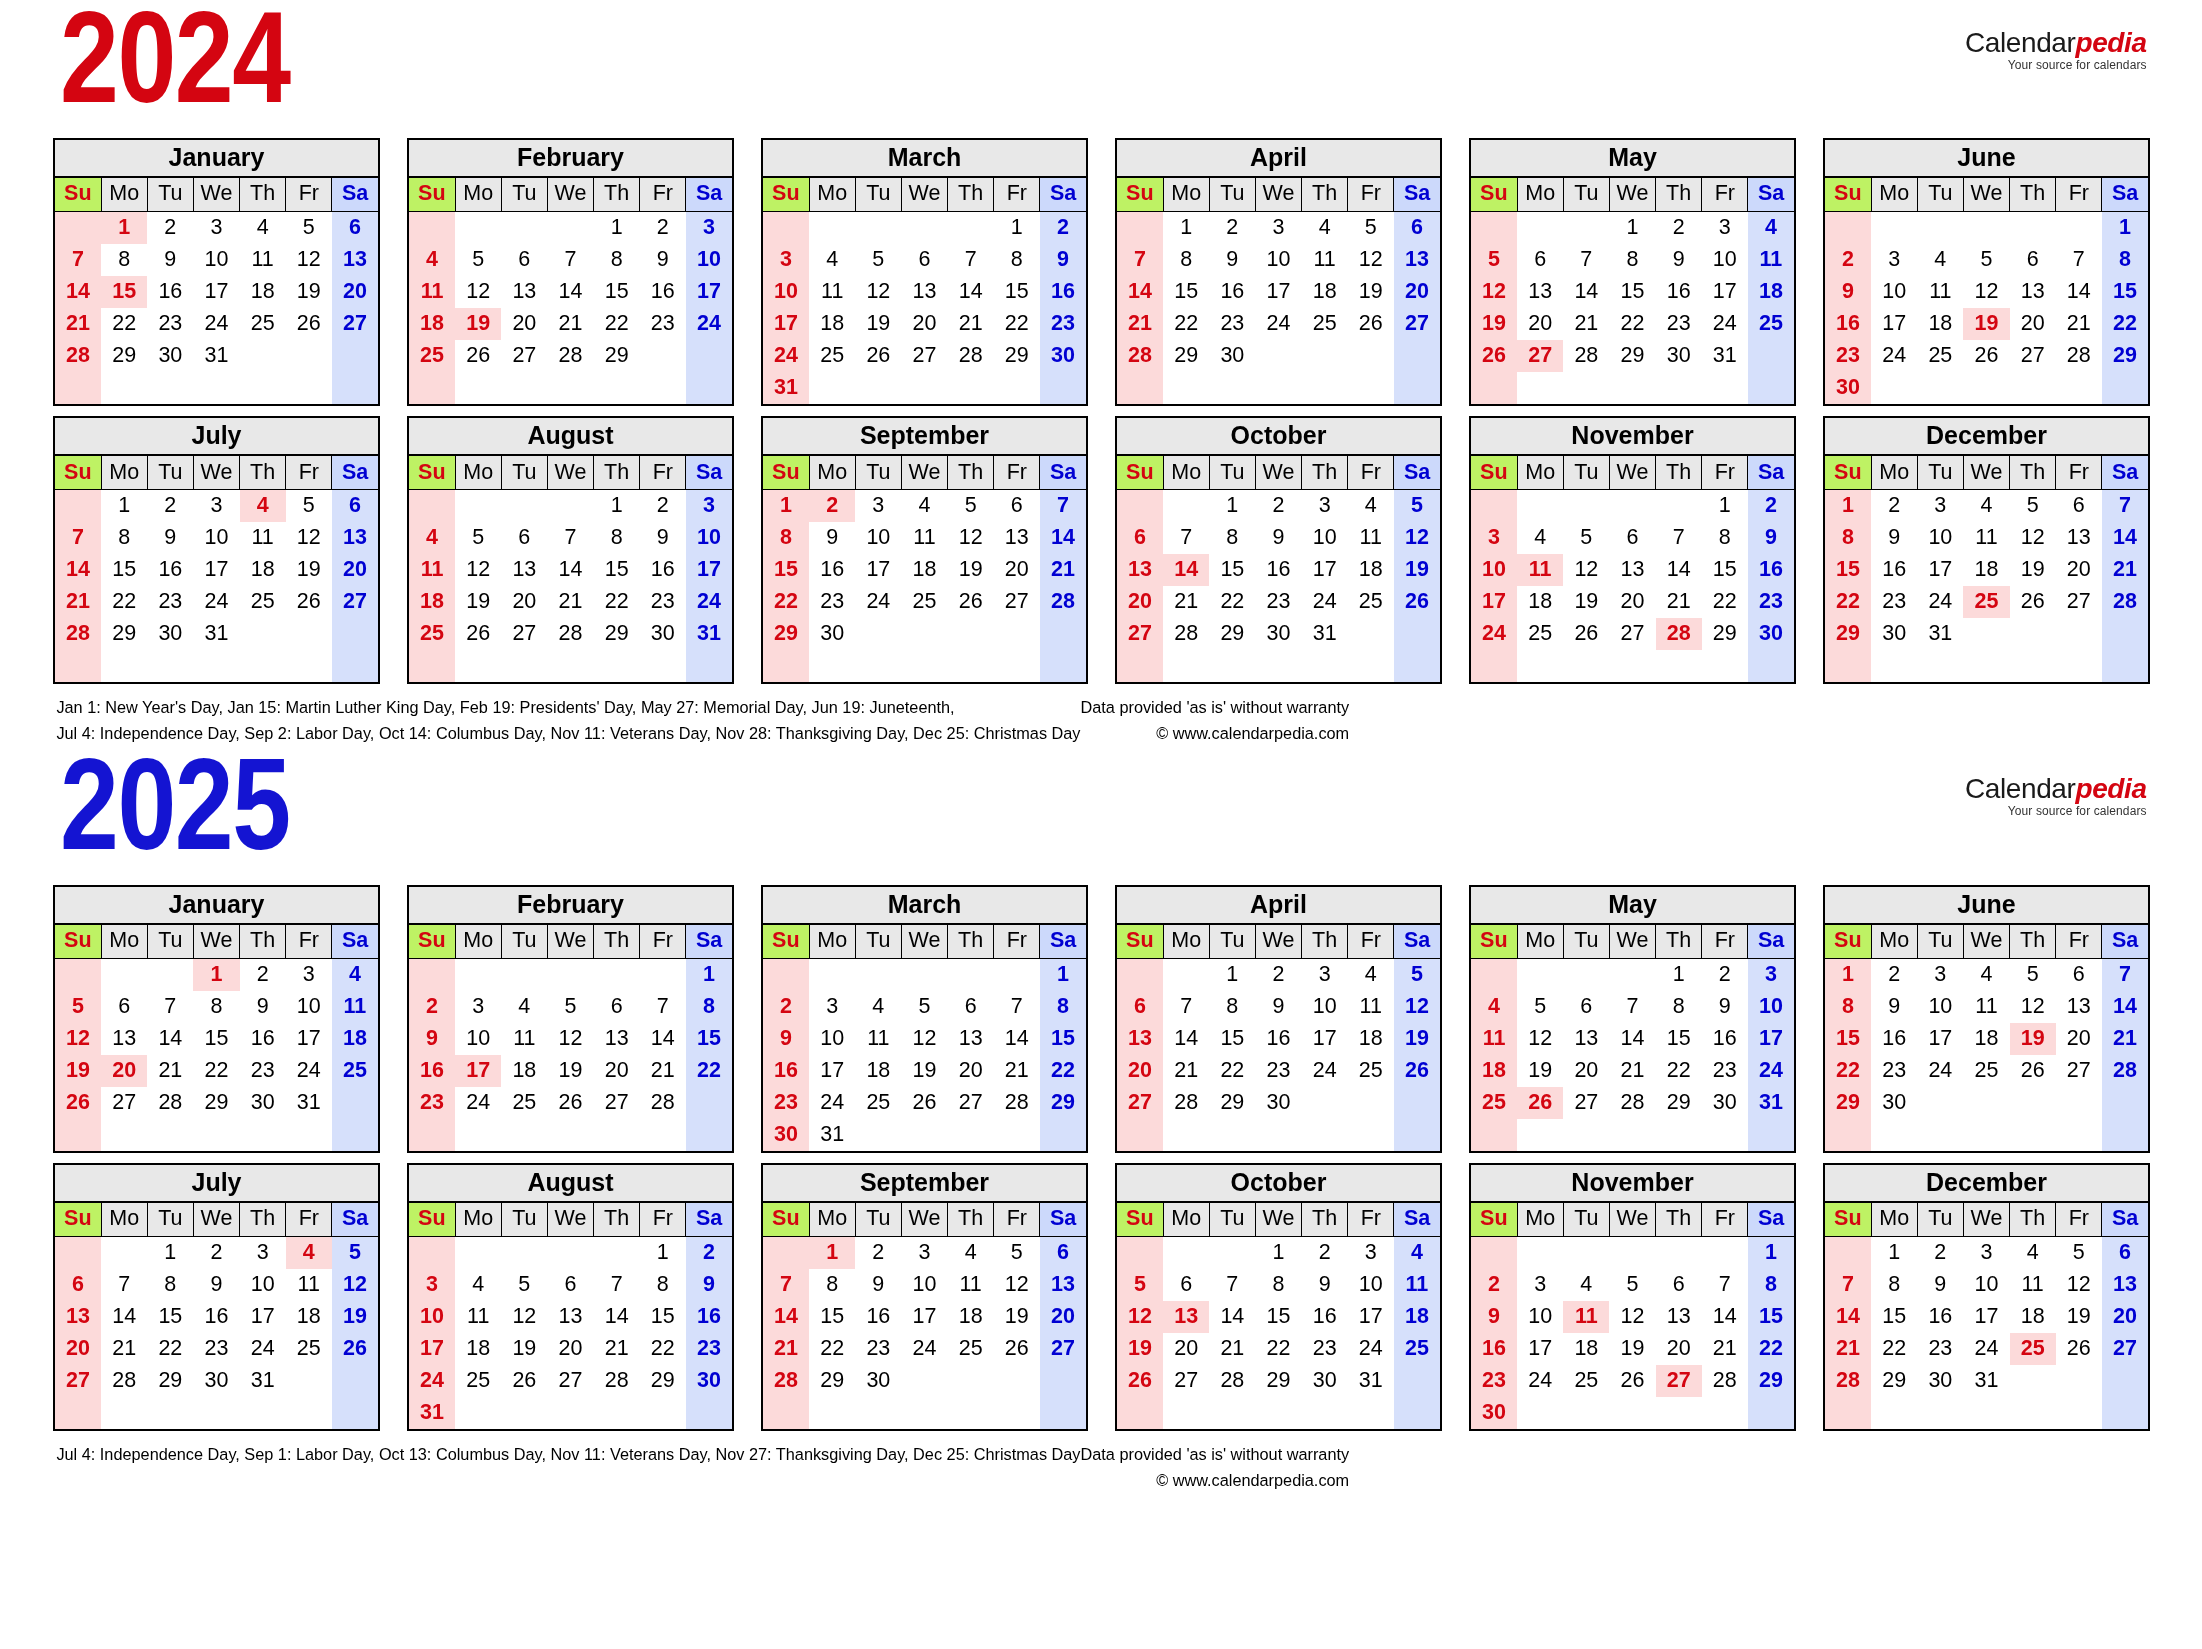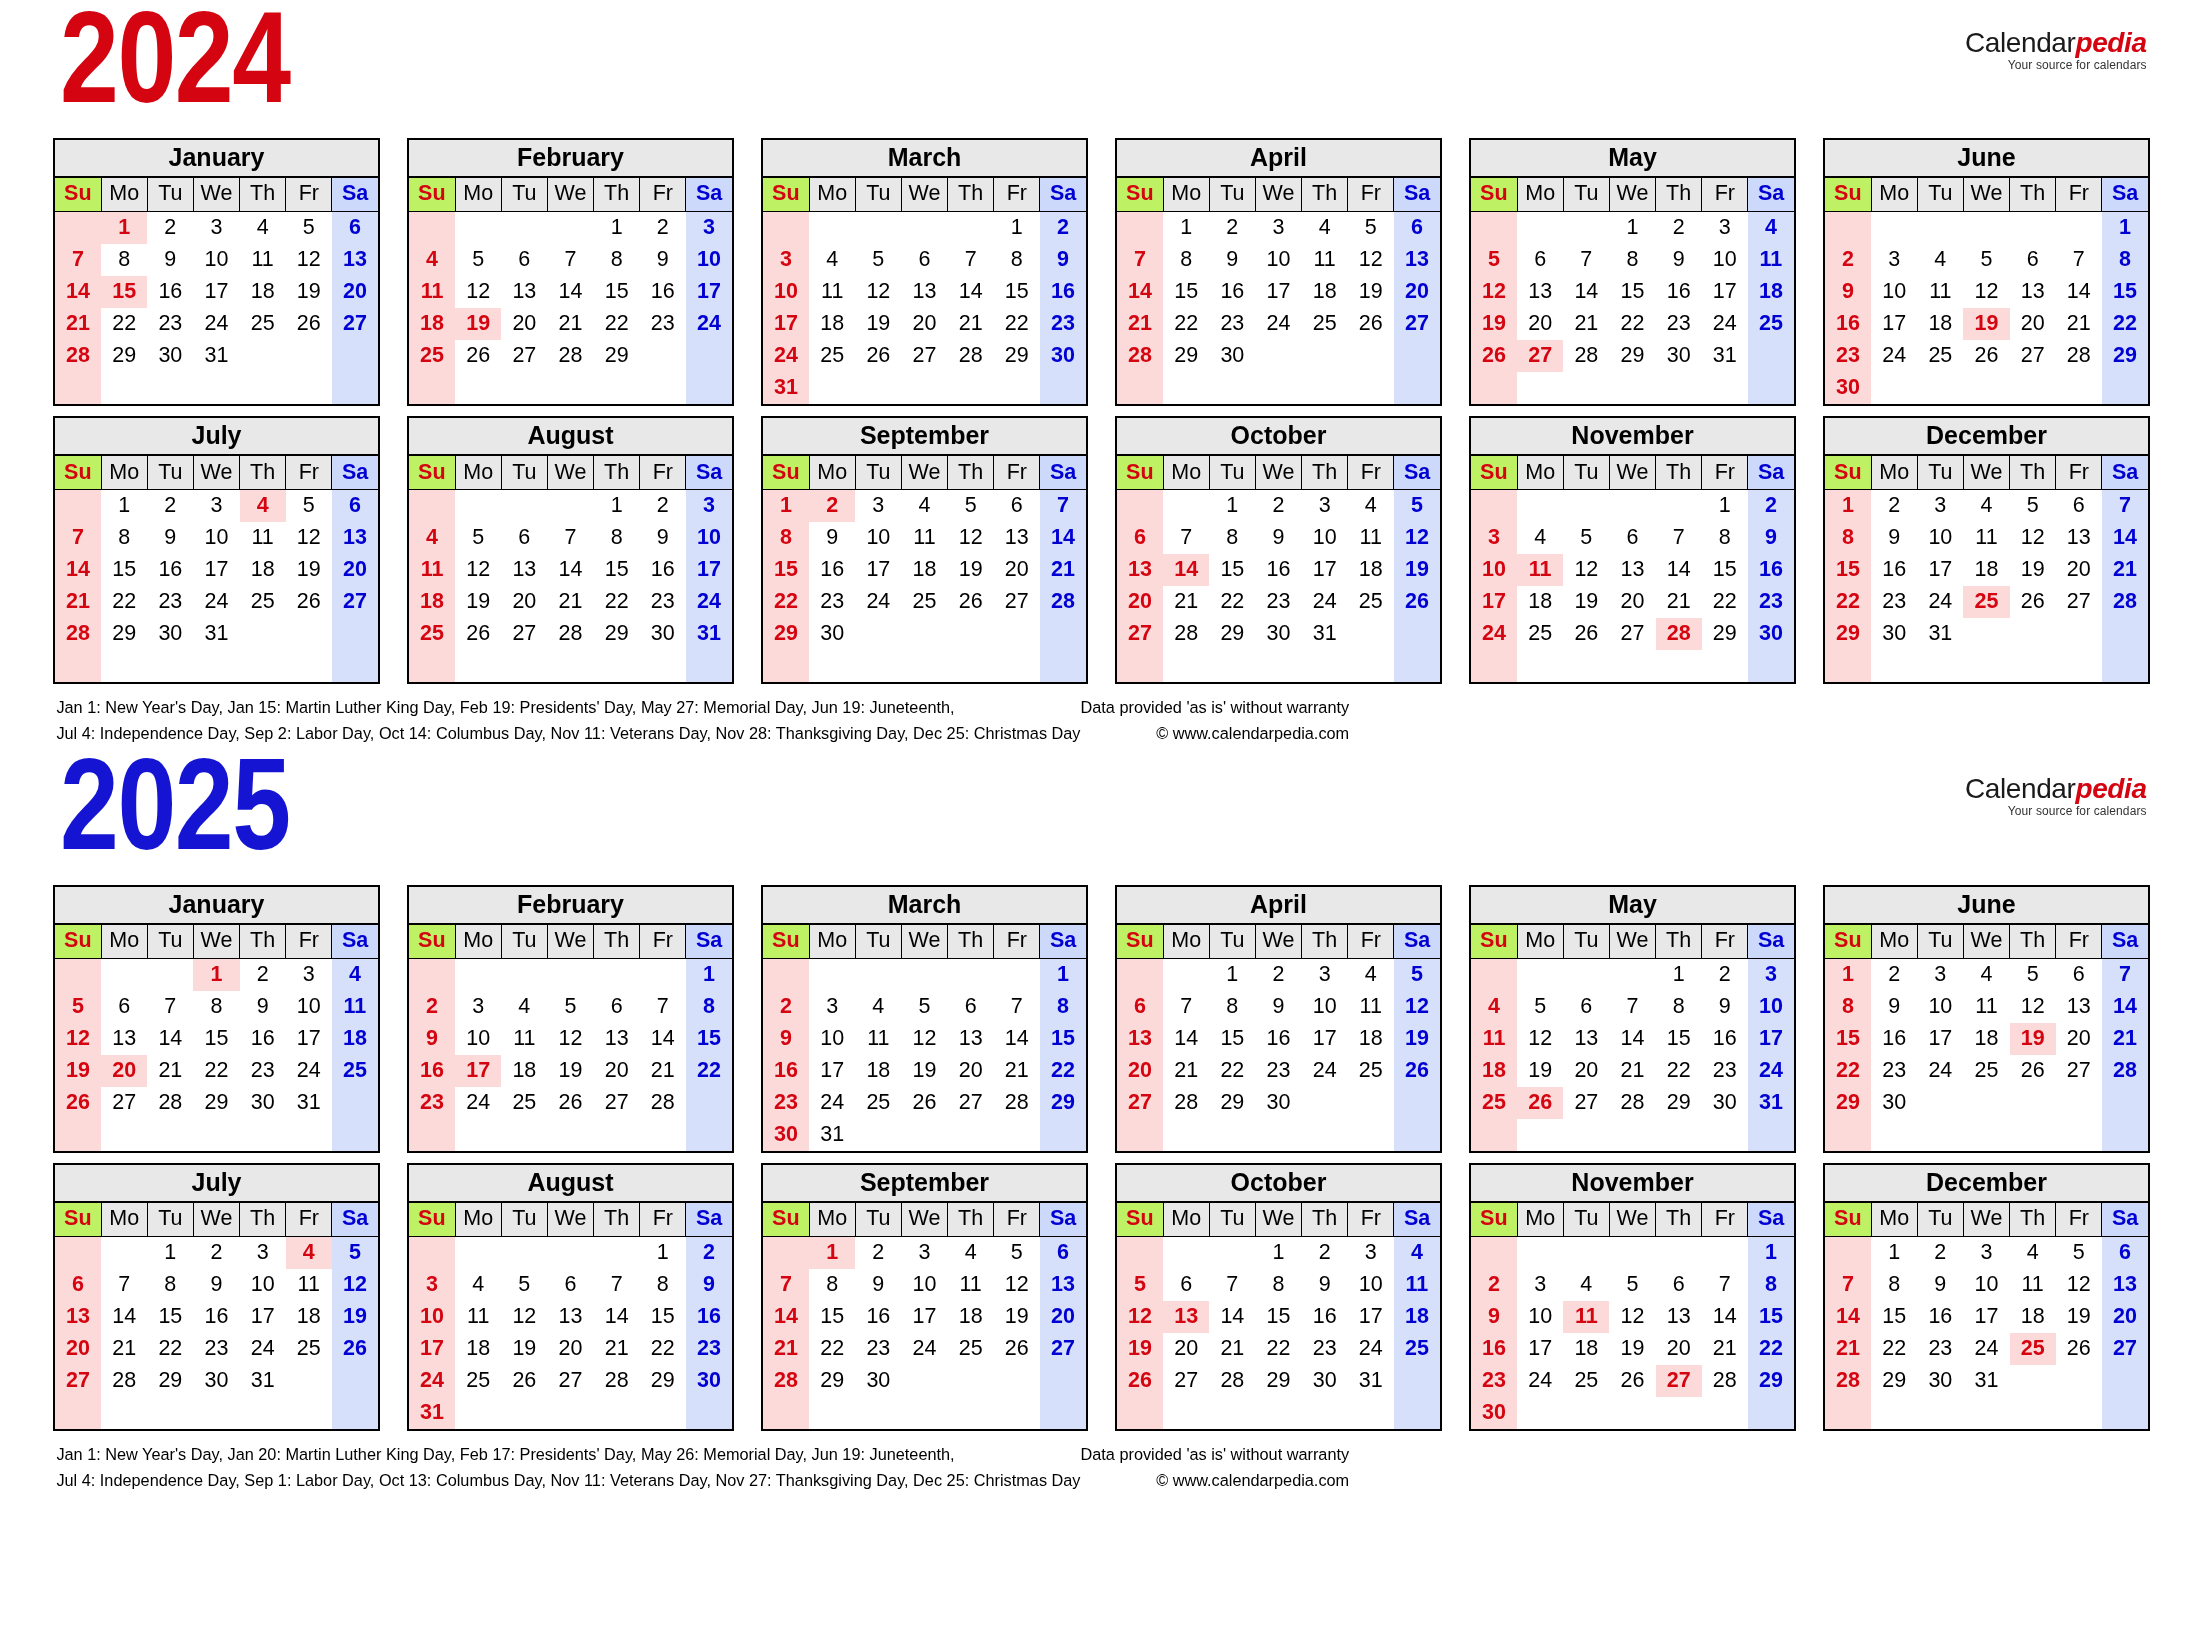--- a/index.html
+++ b/index.html
@@ -1936,21 +1936,20 @@
                   <td class="empty">&nbsp;</td>
                   <td class="empty">&nbsp;</td>
                   <td class="sat empty">&nbsp;</td>
                 </tr>
               </tbody>
             </table>
           </div>
         </div>
         <div class="footnotes">
           <div class="holidays-text">
-            <div>Jan 1: New Year's Day, Jan 20: Martin Luther King Day, Feb 17: Presidents' Day, May 26: Memorial Day, Jun 19: Juneteenth,</div>
             <div>Jul 4: Independence Day, Sep 1: Labor Day, Oct 13: Columbus Day, Nov 11: Veterans Day, Nov 27: Thanksgiving Day, Dec 25: Christmas Day</div>
           </div>
           <div class="legal-text">
             <div>Data provided 'as is' without warranty</div>
             <div>© www.calendarpedia.com</div>
           </div>
         </div>
       </div>
     </div>
 </div>

